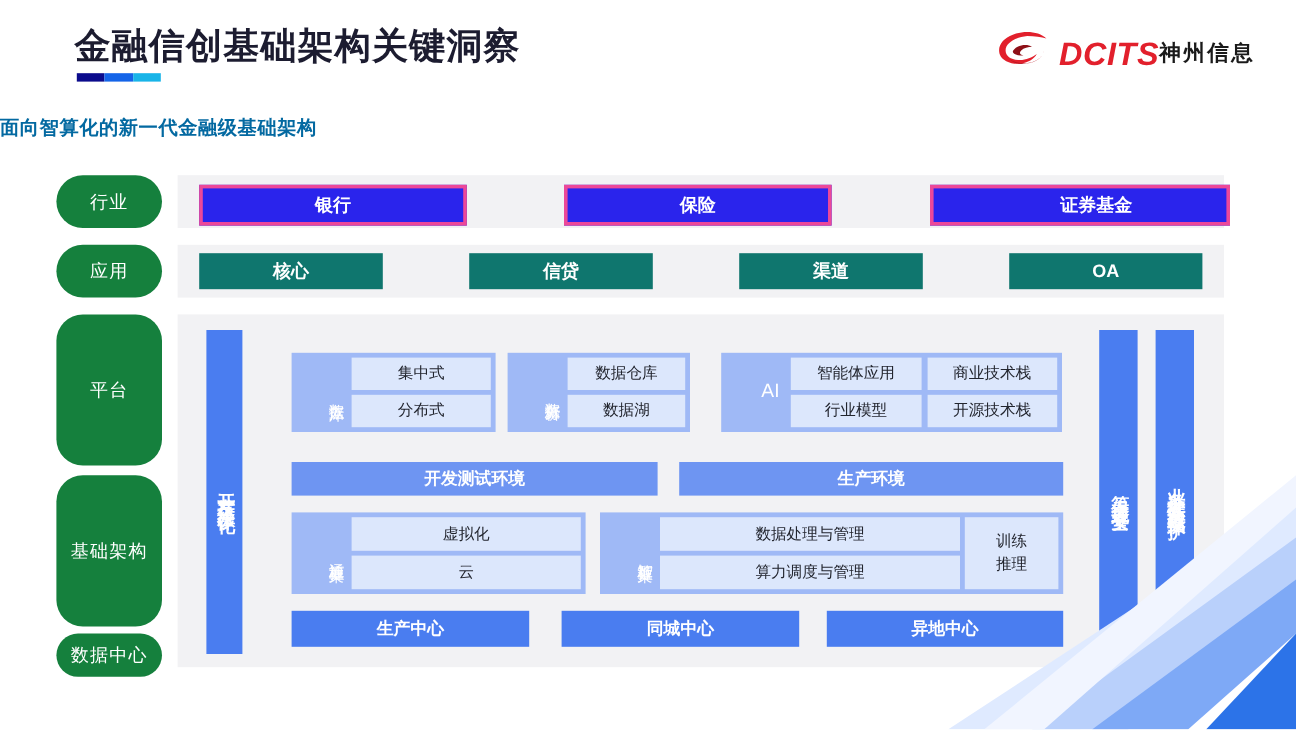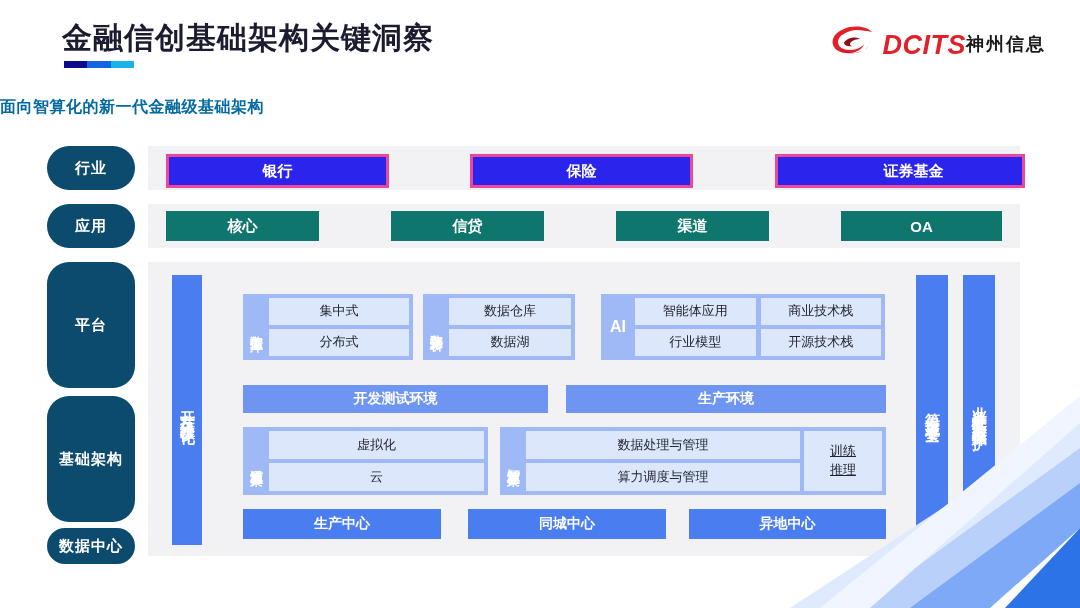--- a/index.html
+++ b/index.html
@@ -30,22 +30,22 @@
   #logo-text{display:flex;justify-content:center;line-height:1;}
   #logo-en{font-size:27px;font-weight:bold;color:#e2202c;font-style:italic;letter-spacing:0.5px;}
   #logo-cn{font-size:18px;font-weight:bold;color:#1a1a1a;letter-spacing:2px;margin-top:3px;}
   
   #subtitle{
     position:absolute;left:0;top:97px;width:1080px;
     font-size:16px;font-weight:bold;color:#0369a1;letter-spacing:0.5px;
   }
   
   .navy-label{
-    position:absolute;background:#0c4a6e;color:#fff;
-    font-size:15px;font-weight:bold;letter-spacing:1px;
+    position:absolute;background:#15803d;color:#fff;
+    font-size:15px;font-weight:normal;letter-spacing:1px;
     display:flex;align-items:center;justify-content:center;text-align:center;border-radius:22px;
   }
   .panel{position:absolute;background:#f2f2f4;}
   .chip{
     position:absolute;display:flex;align-items:center;justify-content:center;
     color:#ffffff;font-weight:bold;text-align:center;
   }
   .chip-industry{background:#2a24ec;border:3px solid #ec4899;font-size:15px;}
   .chip-app{background:#0f766e;font-size:15px;}
   .chip-env{background:#6e95f2;font-size:14px;}
@@ -54,36 +54,36 @@
     position:absolute;background:#4a7df0;color:#fff;font-weight:bold;font-size:15px;
     display:flex;align-items:center;justify-content:center;text-align:center;
     writing-mode:vertical-rl;letter-spacing:3px;
   }
   
   .group{
     position:absolute;background:#9fb9f6;display:flex;align-items:stretch;
     padding:4px;box-sizing:border-box;gap:4px;
   }
   .group-title{
-    color:#ffffff;font-weight:bold;font-size:13px;
+    color:#ffffff;font-weight:normal;font-size:13px;
     display:flex;align-items:center;justify-content:center;text-align:center;
-    writing-mode:vertical-rl;letter-spacing:1px;flex:0 0 18px;
+    writing-mode:vertical-rl;letter-spacing:1px;flex:0 0 18px;margin-left:24px;
   }
   .group-title.horiz{writing-mode:horizontal-tb;flex:0 0 26px;font-size:16px;letter-spacing:0;}
   .group-cells{flex:1;display:flex;flex-direction:column;gap:4px;}
   .group-row{flex:1;display:flex;gap:5px;}
   .cell{
     flex:1;background:#dce7fc;color:#22252e;font-size:13px;
     display:flex;align-items:center;justify-content:center;text-align:center;
     line-height:1.25;
   }
   .sidecell{
     flex:0 0 78px;background:#dce7fc;color:#22252e;font-size:13px;
     display:flex;flex-direction:column;align-items:center;justify-content:center;
-    text-align:center;line-height:1.45;text-decoration:underline;
+    text-align:center;line-height:1.45;
   }
 </style>
 </head>
 <body>
 
 <div id="header">
   <div id="page-title">金融信创基础架构关键洞察</div>
   <div id="title-rule">
     <i style="background: rgb(11, 11, 140);"></i>
     <i style="background: rgb(20, 100, 232);"></i>

